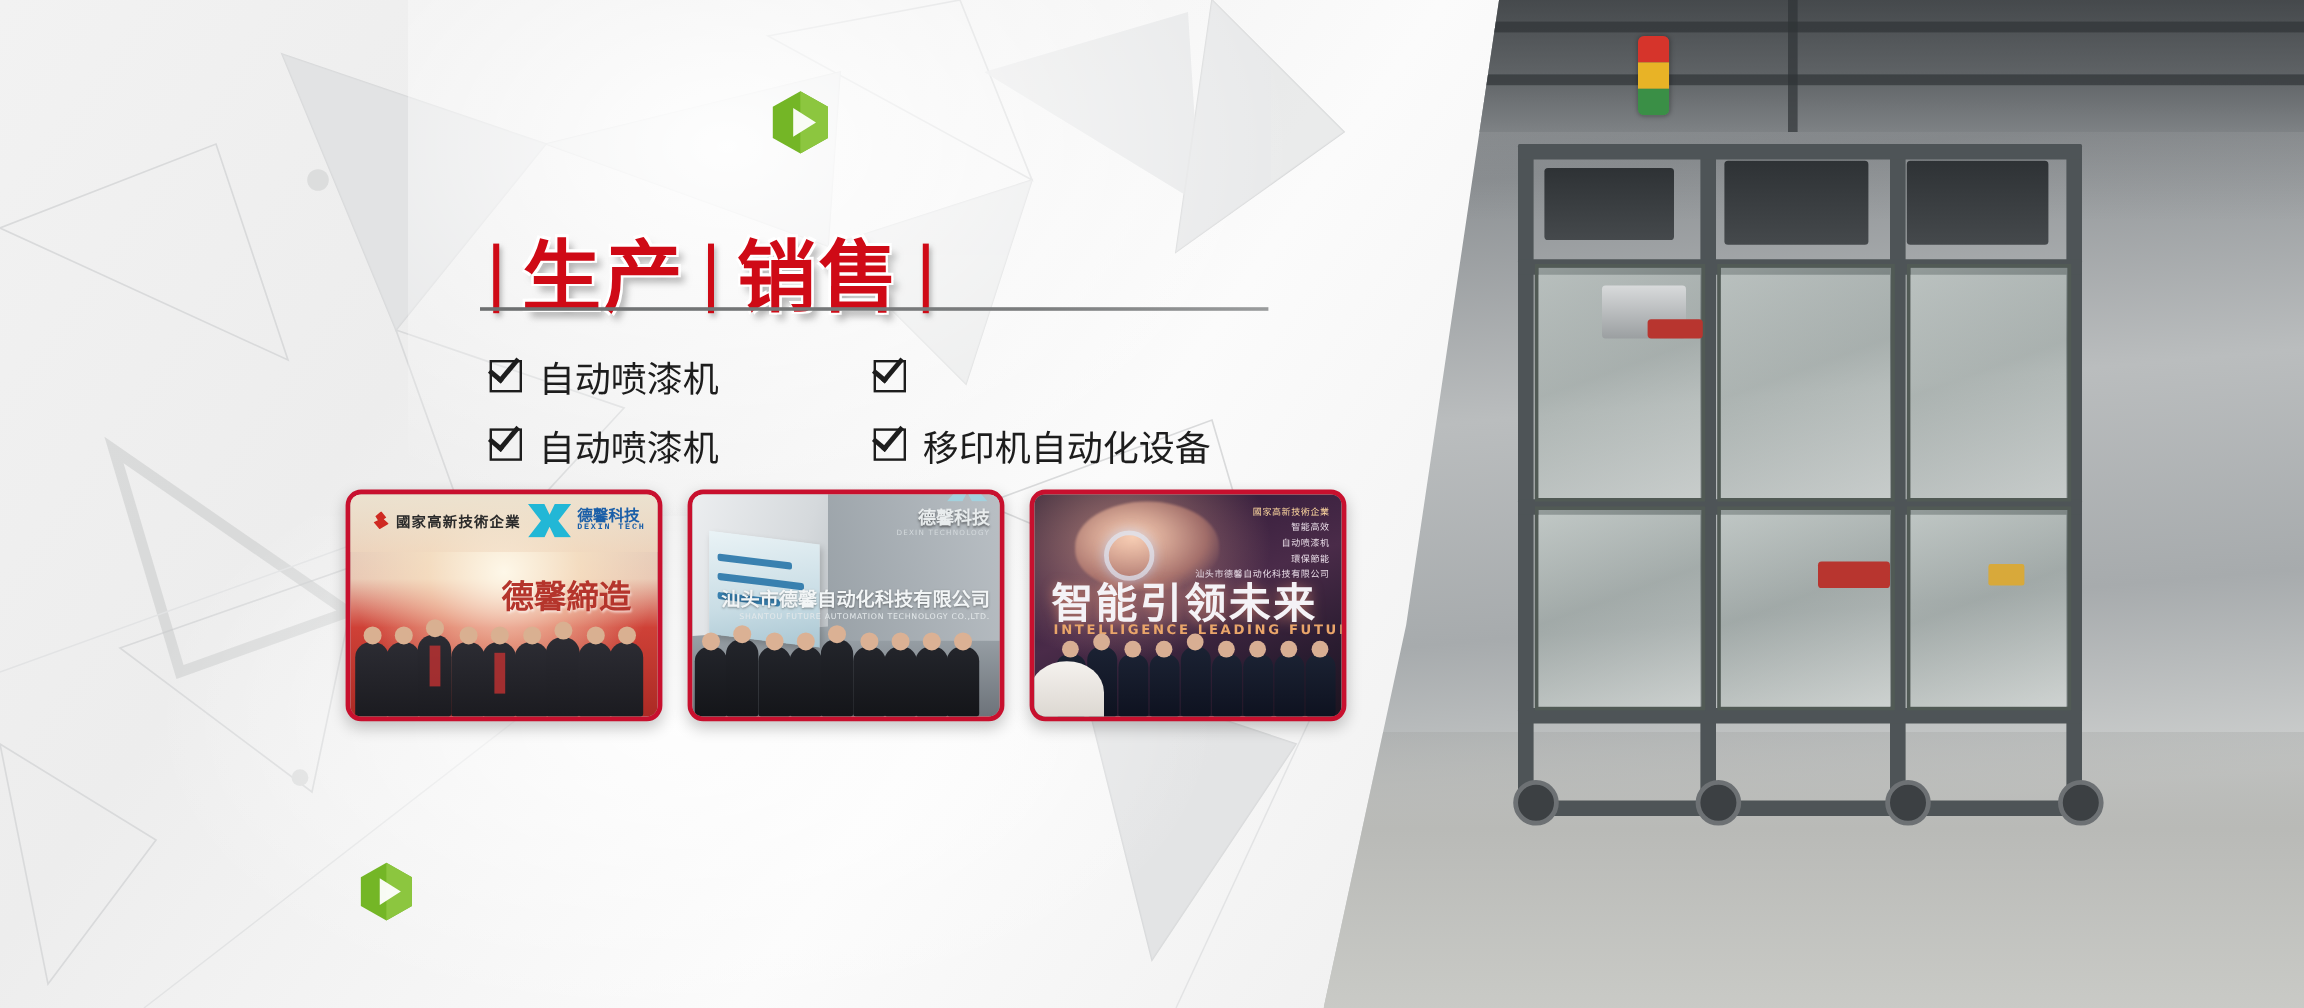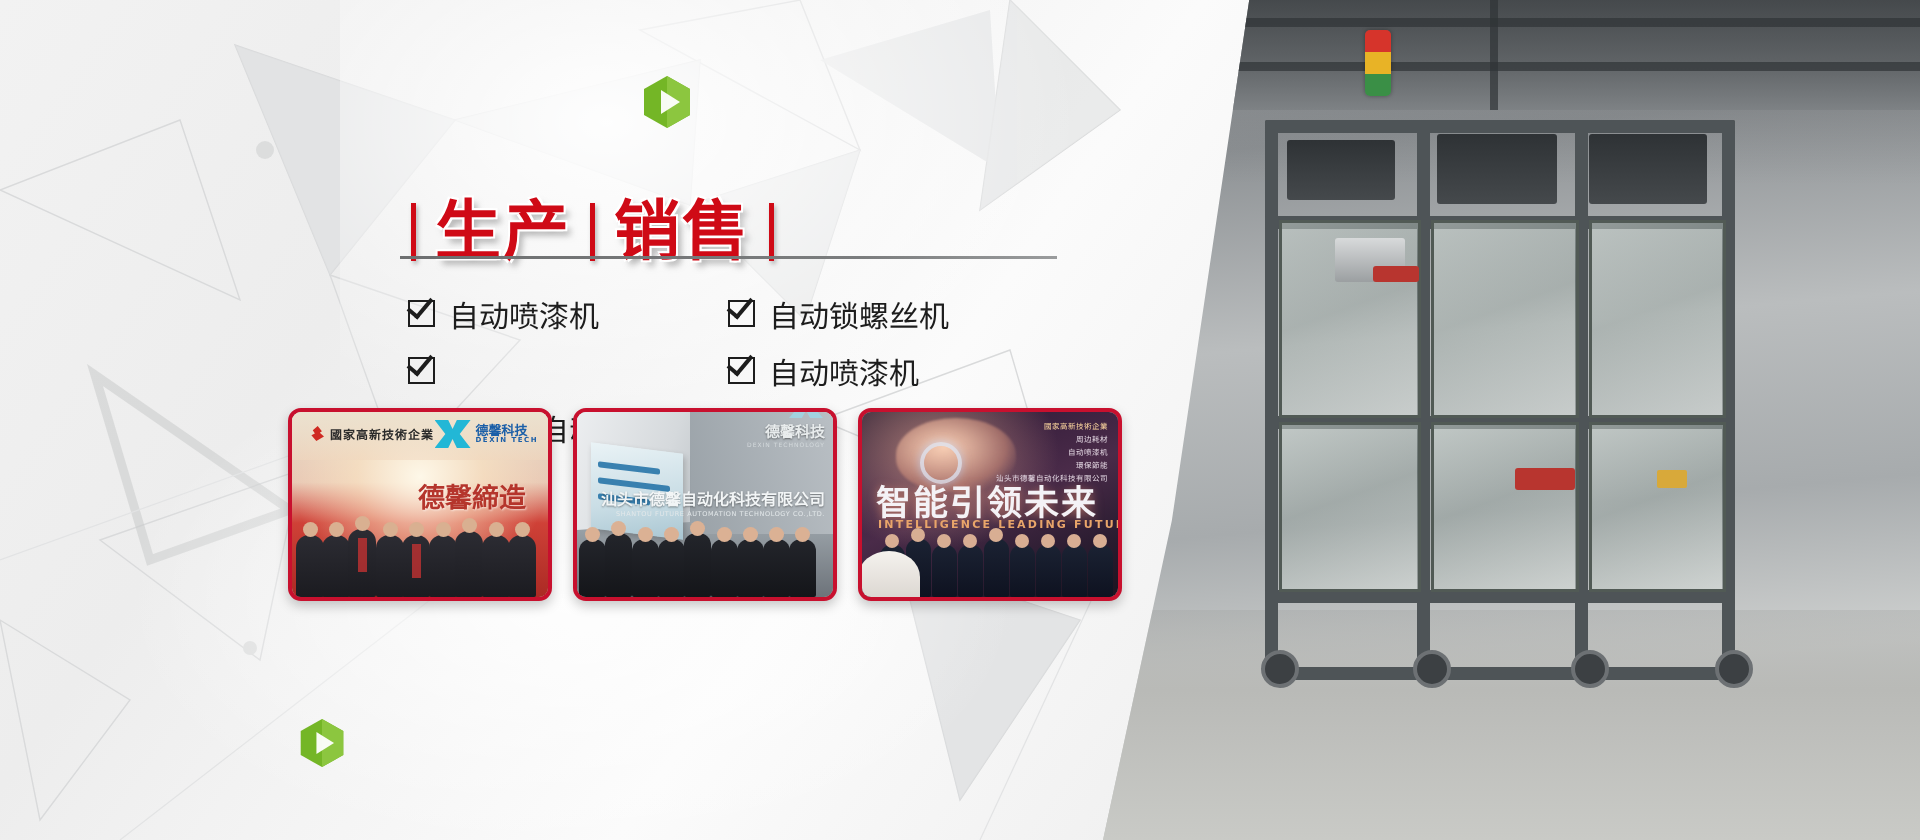--- a/index.html
+++ b/index.html
@@ -257,21 +257,21 @@
   .t1-logo .x {
     width:36px; height:28px;
     background:#22b7d6;
     clip-path: polygon(0 0, 38% 0, 50% 32%, 62% 0, 100% 0, 70% 50%, 100% 100%, 62% 100%, 50% 68%, 38% 100%, 0 100%, 30% 50%);
   }
   .t1-logo .tx {
     font-family:"DejaVu Sans","Liberation Sans",sans-serif;
     color:#1b5fa8; font-size:13px; font-weight:700; line-height:1.05;
     white-space:nowrap;
   }
-  .t1-logo .tx small { display:block; font-size:7px; letter-spacing:1.5px; color:#1b5fa8; }
+  .t1-logo .tx small { display:block; font-size:7px; letter-spacing:1.5px; color:#1b5fa8;font-family:Liberation Mono, monospace; }
   .t1-cal {
     position:absolute; right:22px; top:64px;
     font-family:"DejaVu Serif","Liberation Serif",serif;
     font-size:27px; color:#b5352c; font-weight:700;
     text-shadow:1px 1px 2px rgba(255,255,255,.6);
     white-space:nowrap;
   }
   .t1-crowd {
     position:absolute; left:0; right:0; bottom:0; height:88px;
   }
@@ -538,24 +538,20 @@
 
     <div class="rule"></div>
 
     <div class="features">
       <div class="feature">
         <span class="cbox"></span>
         <span>自动喷漆机</span>
       </div>
       <div class="feature">
         <span class="cbox"></span>
-        <span>自动锁螺丝机</span>
-      </div>
-      <div class="feature">
-        <span class="cbox"></span>
       </div>
       <div class="feature">
         <span class="cbox"></span>
         <span>自动喷漆机</span>
       </div>
       <div class="feature">
         <span class="cbox"></span>
         <span>移印机自动化设备</span>
       </div>
       <div></div>
@@ -626,21 +622,21 @@
         </div>
       </div>
 
       <div class="thumb">
         <div class="t-inner">
           <div class="t3-bg"></div>
           <div class="t3-hand"></div>
           <div class="t3-ring"></div>
           <div class="t3-badges">
             <span class="hl">國家高新技術企業</span>
-            <span>周边耗材</span>
+            <span>智能高效</span>
             <span>自动喷漆机</span>
             <span>環保節能</span>
             <span>汕头市德馨自动化科技有限公司</span>
           </div>
           <div class="t3-title">智能引领未来</div>
           <div class="t3-sub">INTELLIGENCE LEADING FUTURE</div>
           <div class="t3-crowd">
             <div class="p" style="left:18px;"></div>
             <div class="p" style="left:44px; height:58px;"></div>
             <div class="p" style="left:70px;"></div>

